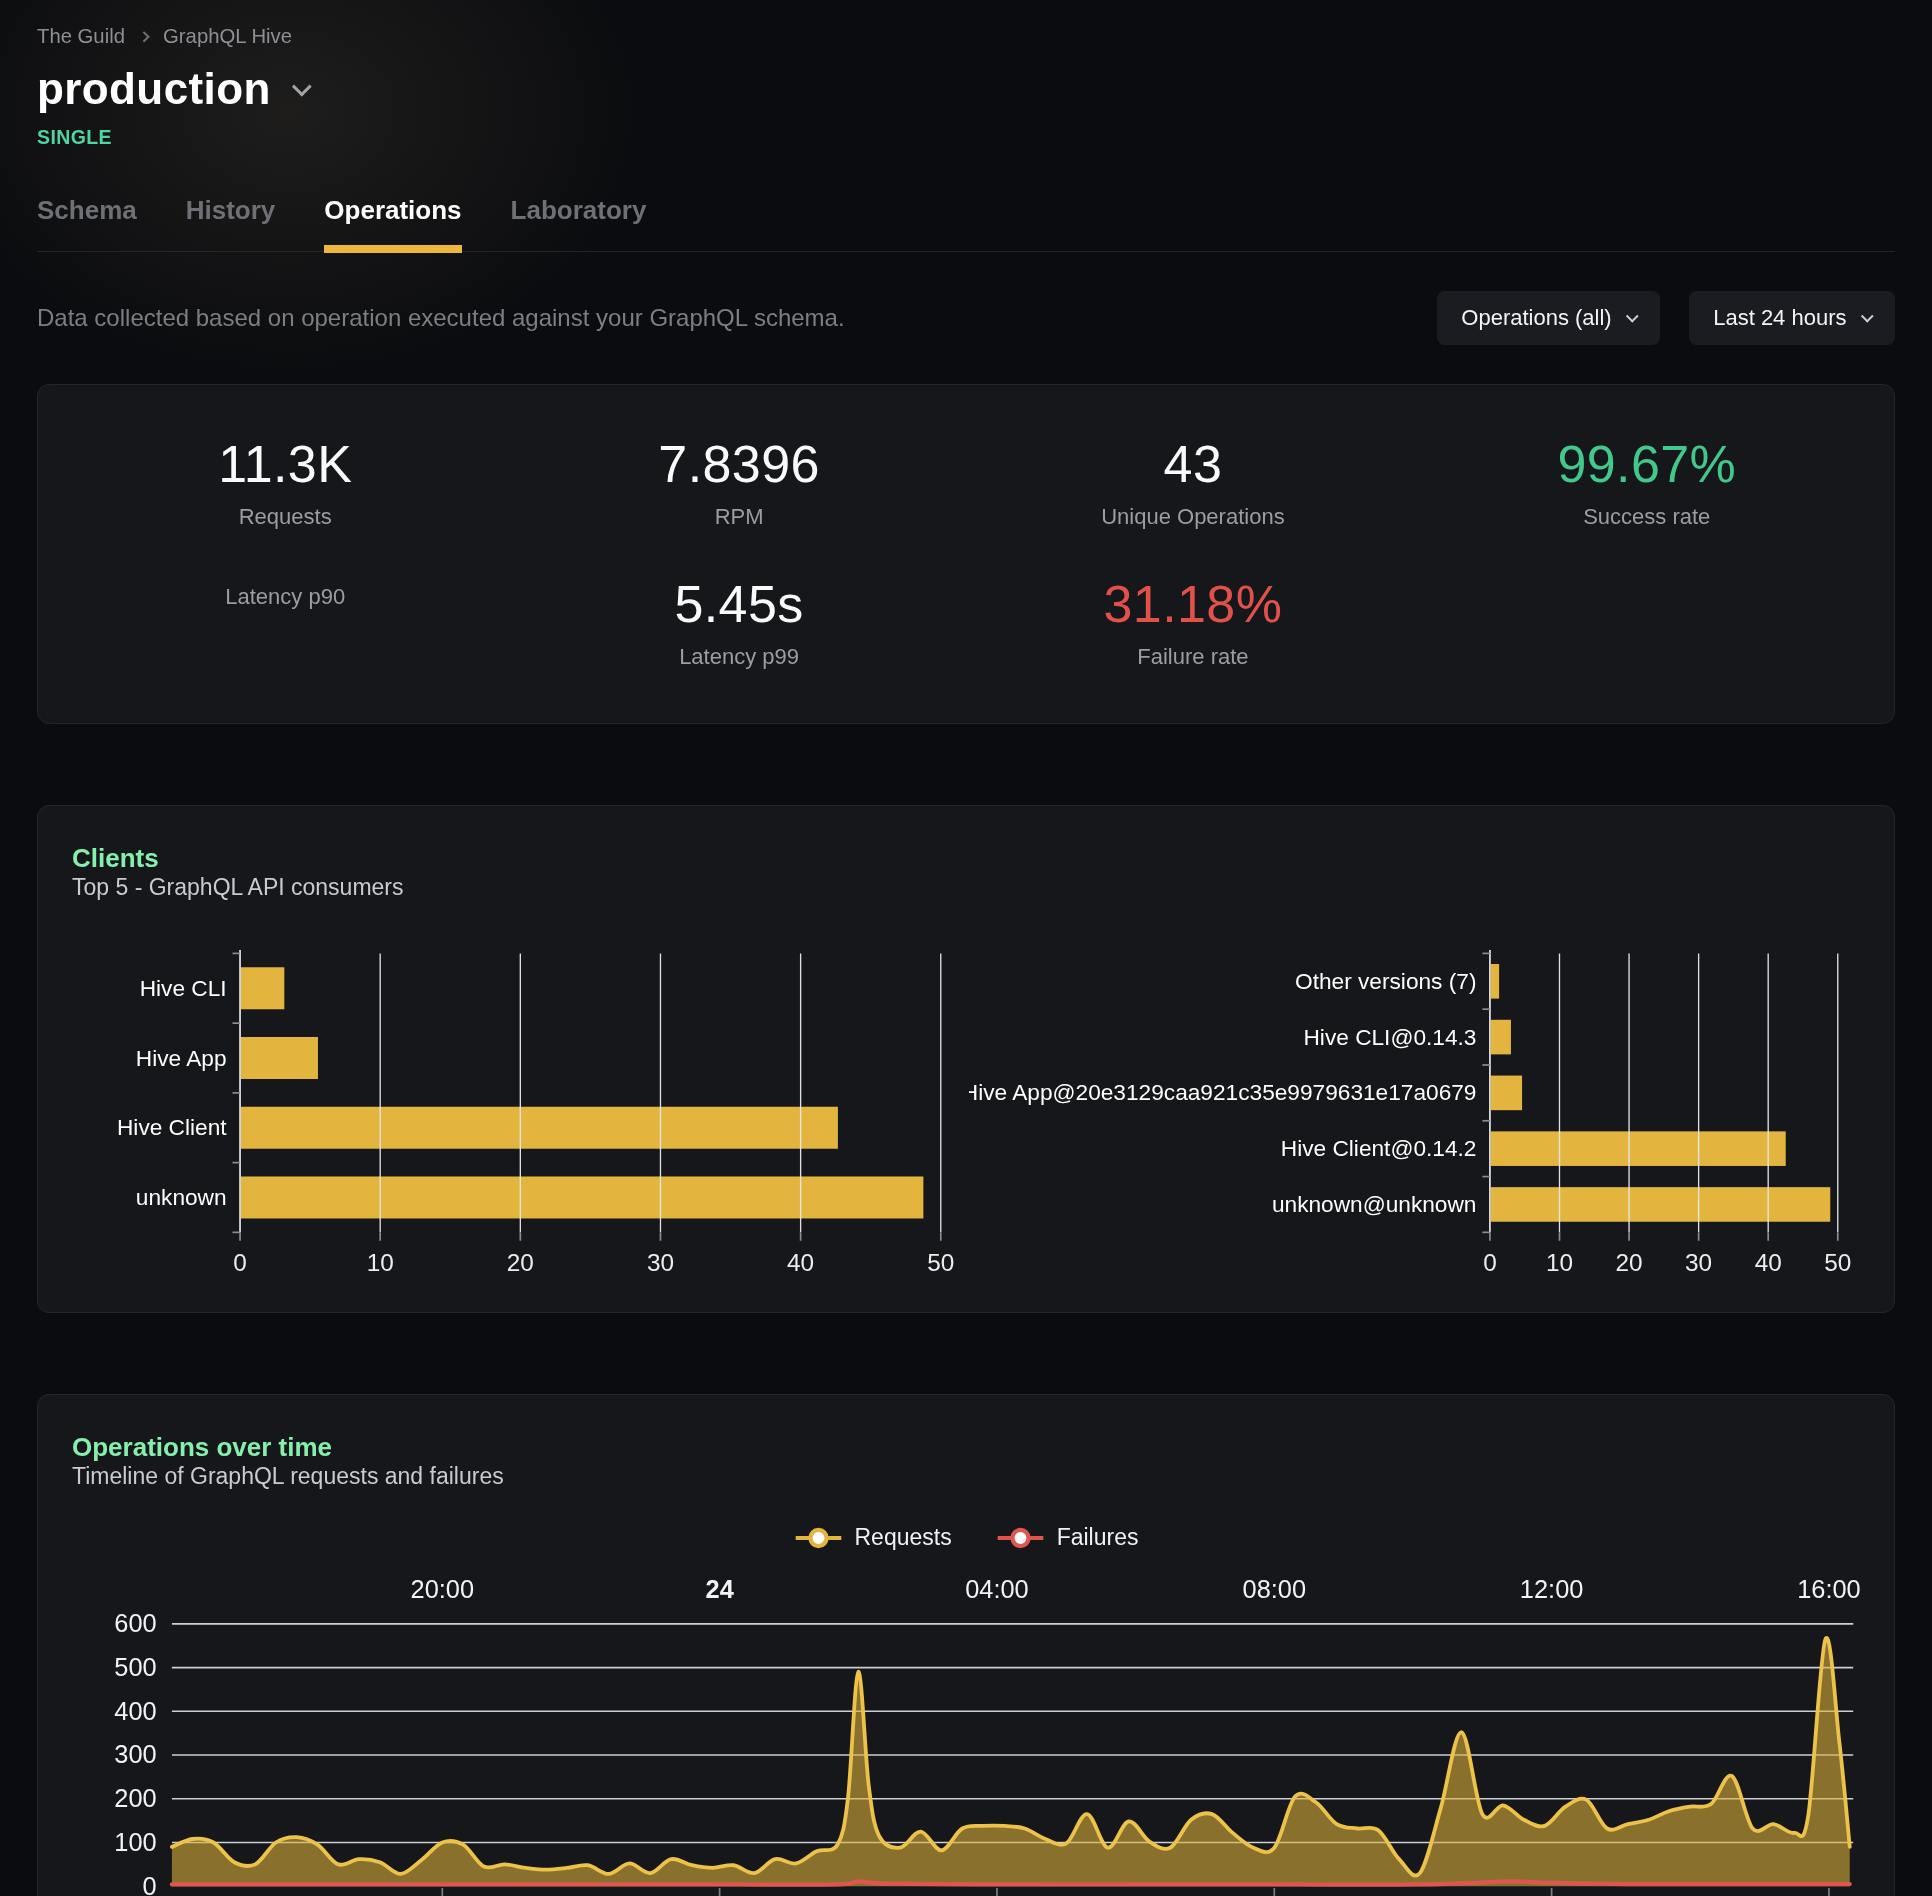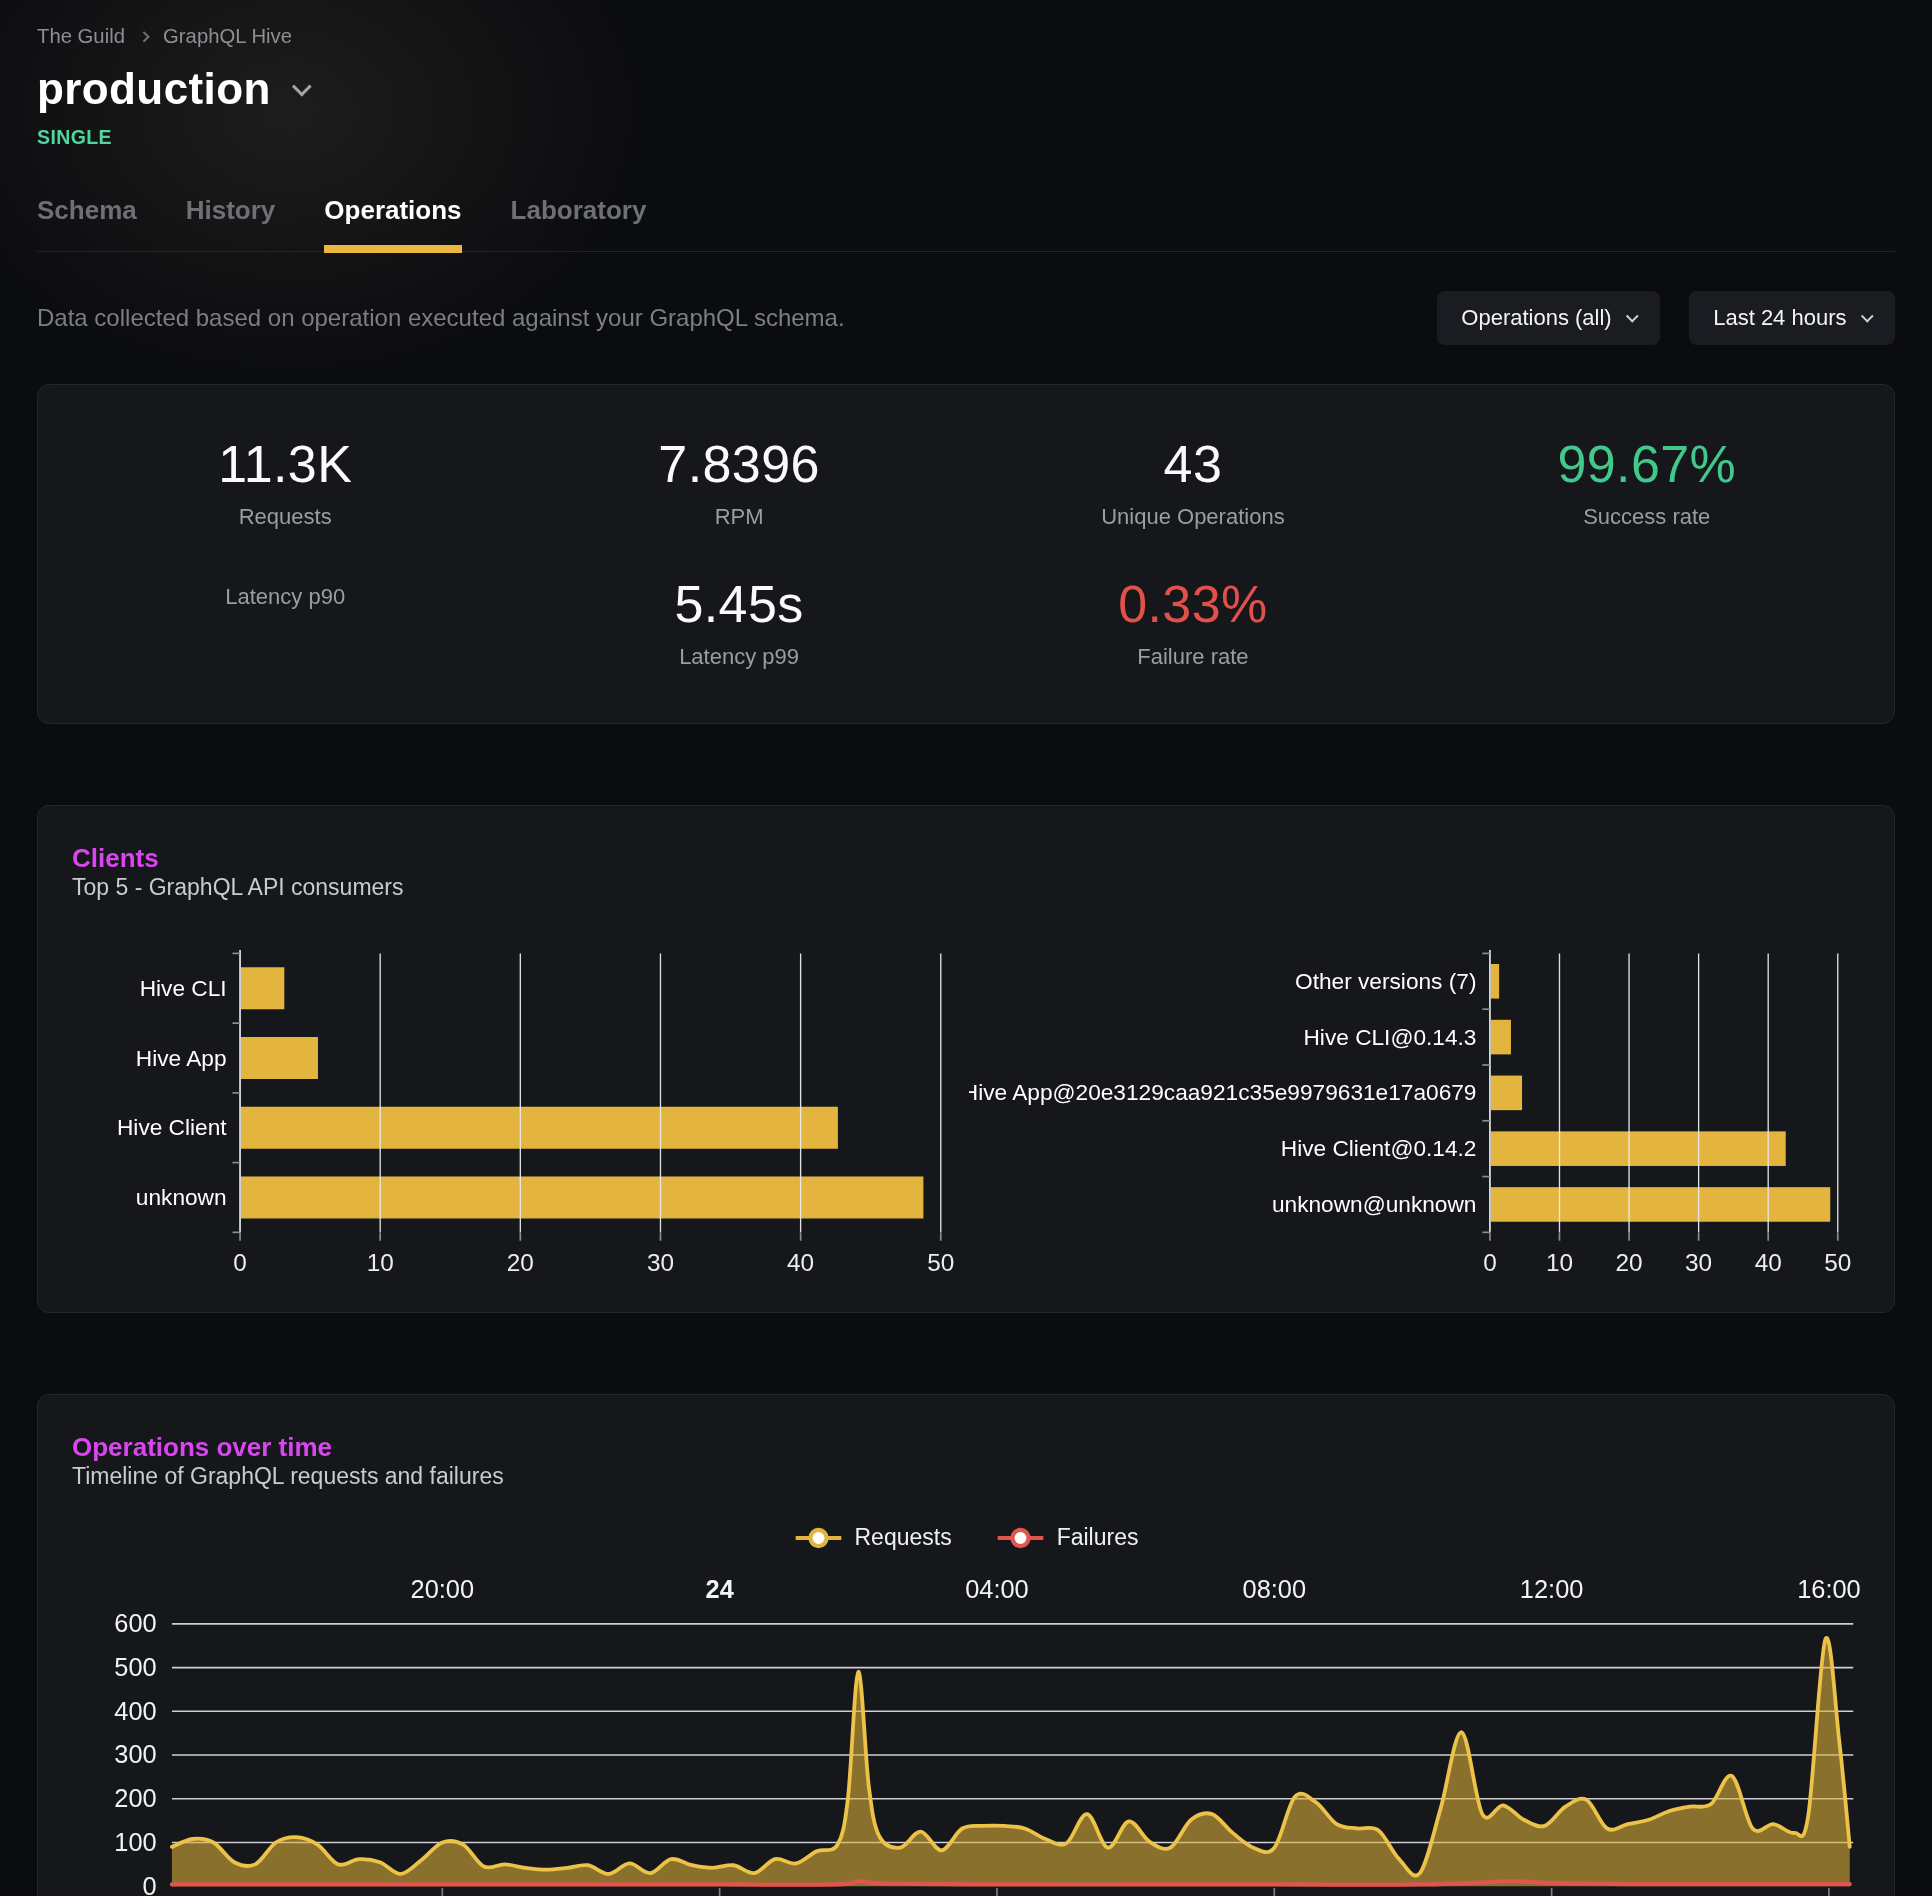--- a/index.html
+++ b/index.html
@@ -45,21 +45,21 @@
   
   .card { background:#15171b; border:0.8px solid #24262b; border-radius:12px; }
   .stats-card { margin-top:39px; padding:49px 20.3px 53px; display:grid; grid-template-columns:repeat(4,1fr); row-gap:44px; }
   .stat { text-align:center; }
   .stat-value { font-size:52px; font-weight:400; color:#fafafa; letter-spacing:0.4px; }
   .stat-value.tone-success { color:#42c88a; }
   .stat-value.tone-danger { color:#e0514a; }
   .stat-label { margin-top:10.2px; font-size:22px; color:#9b9da2; }
 
   .section-card { margin-top:81px; padding:37px 34px 30.5px; }
-  .card-title { font-size:26px; font-weight:700; color:#d946ef; }
+  .card-title { font-size:26px; font-weight:700; color:#86efac; }
   .card-subtitle { margin-top:0; font-size:23px; color:#c9cbce; }
 
   .charts-row { display:flex; gap:6.8px; margin-top:44px; }
   .hbar-chart { flex:1 1 0; width:100%; height:auto; display:block; }
   svg text { font-family:"Liberation Sans","DejaVu Sans",sans-serif; }
 
   .legend { display:flex; justify-content:center; align-items:center; gap:44px; margin-top:34px; }
   .legend-item { display:flex; align-items:center; gap:12px; cursor:pointer; }
   .legend-label { font-size:23px; color:#f0f1f2; }
   .timeline-chart { width:100%; height:auto; display:block; margin-top:22px; }
@@ -125,21 +125,21 @@
         <div class="stat-label">Success rate</div>
       </div>
       <div class="stat">
         <div class="stat-label">Latency p90</div>
       </div>
       <div class="stat">
         <div class="stat-value">5.45s</div>
         <div class="stat-label">Latency p99</div>
       </div>
       <div class="stat">
-        <div class="stat-value tone-danger">0.33%</div>
+        <div class="stat-value tone-danger">31.18%</div>
         <div class="stat-label">Failure rate</div>
       </div>
     </section>
 
     <section class="card section-card">
       <h2 class="card-title">Clients</h2>
       <p class="card-subtitle">Top 5 - GraphQL API consumers</p>
       <div class="charts-row">
         <svg class="hbar-chart" viewBox="0 0 1060 400">
             <text x="184" y="60.5" fill="#ffffff" font-size="27" text-anchor="end">Hive CLI</text>

